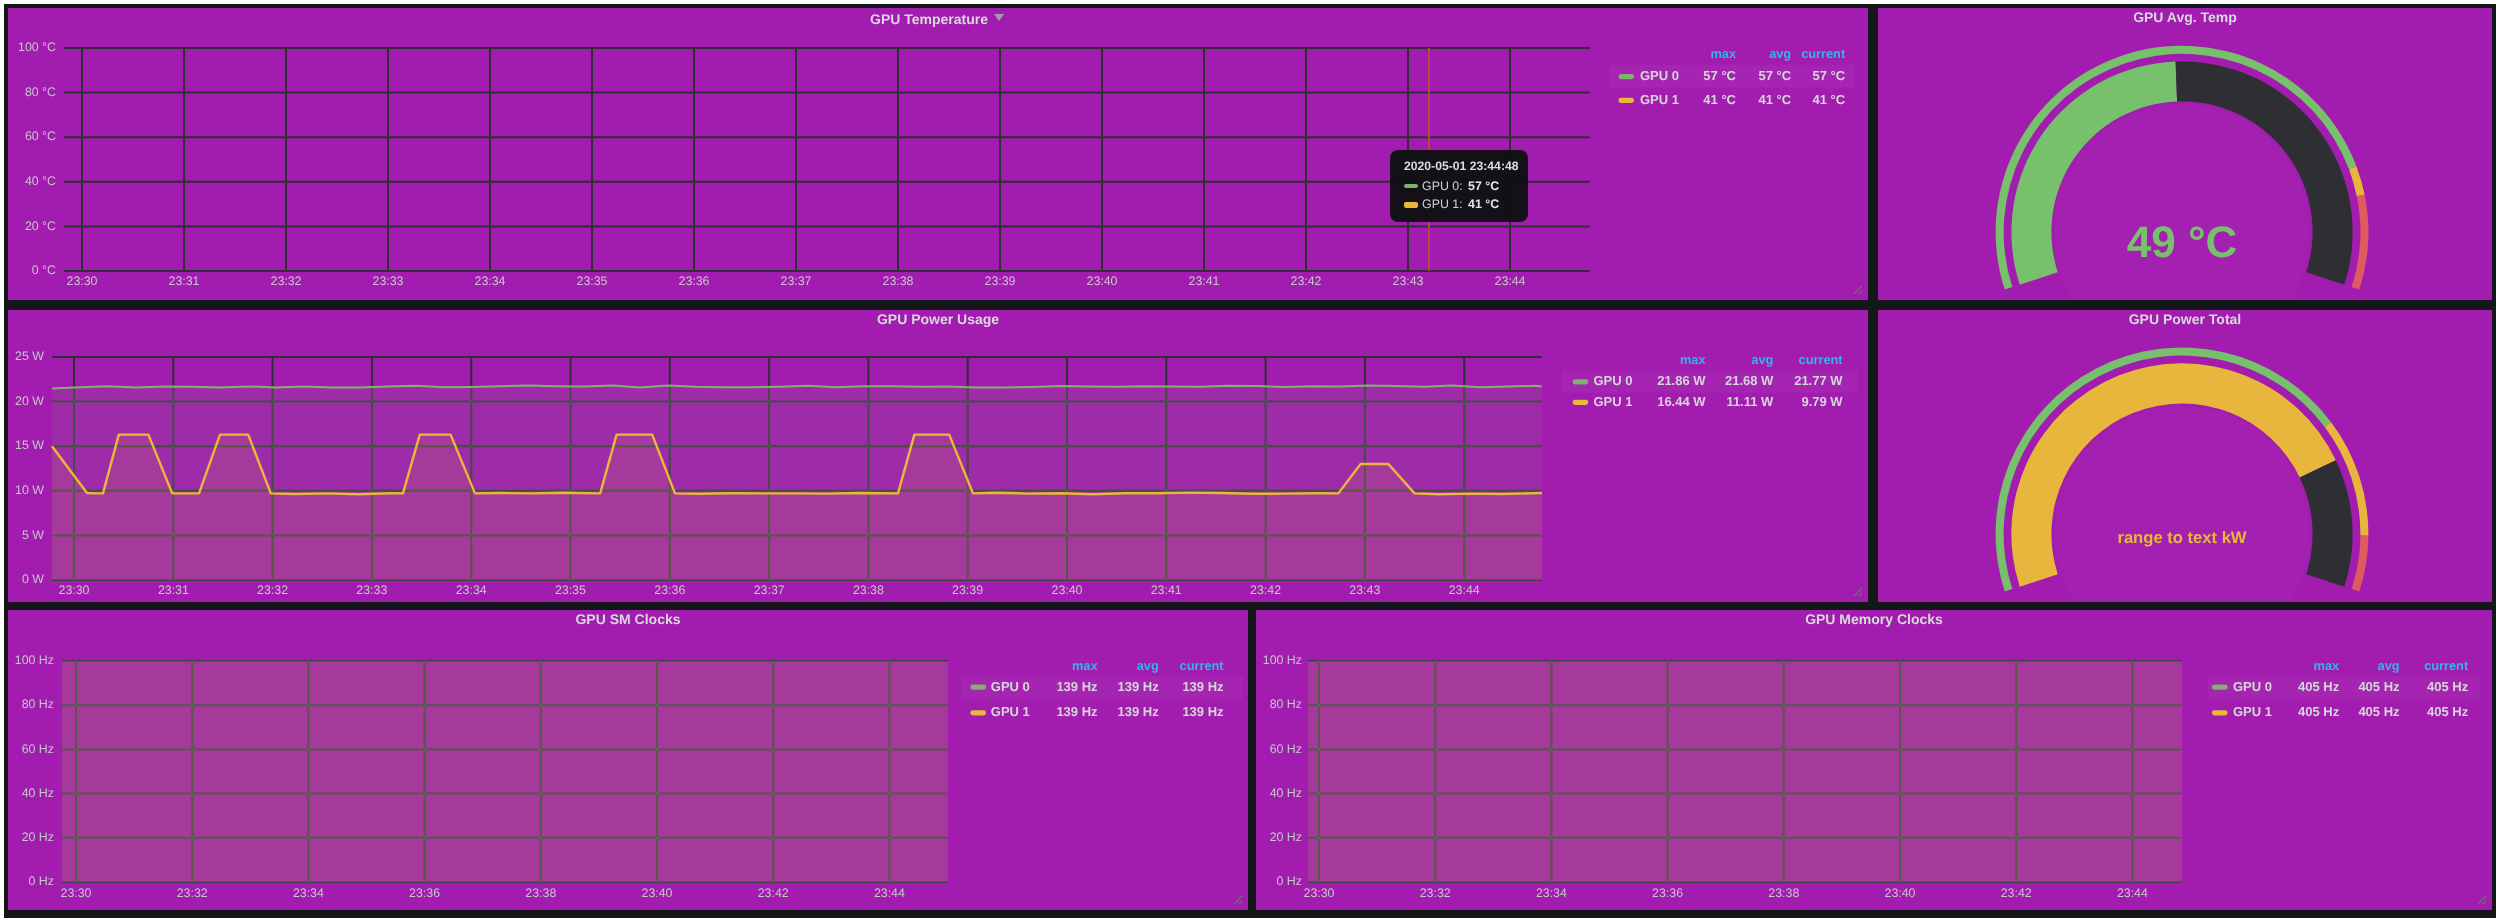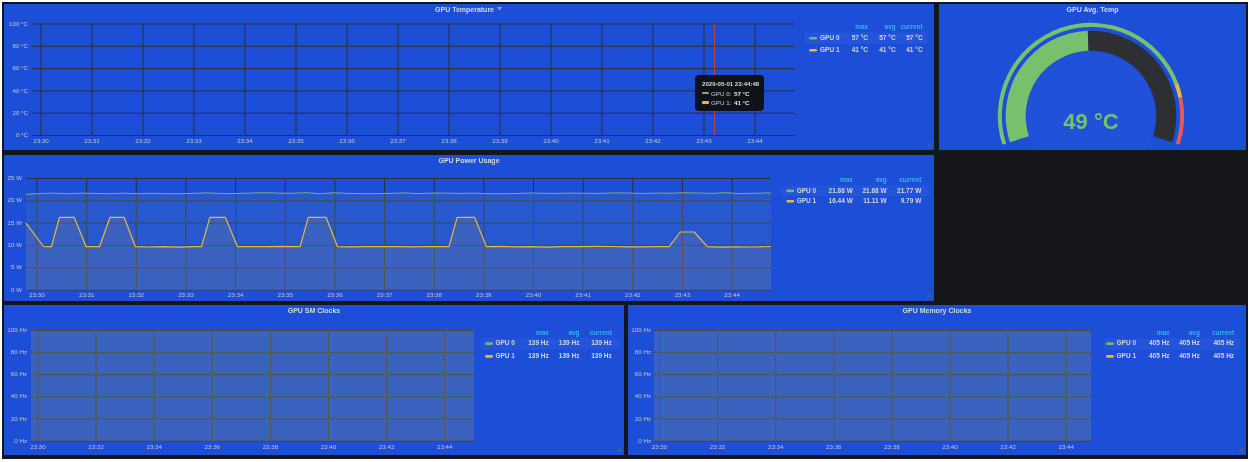--- a/index.html
+++ b/index.html
@@ -1,17 +1,17 @@
 <!DOCTYPE html>
 <html><head><meta charset="utf-8"><style>
 
 * {margin:0;padding:0;box-sizing:border-box}
 body {width:1250px;height:462px;background:#fff;font-family:"Liberation Sans",sans-serif;position:relative;overflow:hidden}
 .page {position:absolute;left:2px;top:2px;width:1246px;height:457px;background:#141619}
-.panel {position:absolute;background:#1d4ed8}
+.panel {position:absolute;background:#a21caf}
 .ptitle {position:absolute;width:100%;text-align:center;font-size:7px;font-weight:bold;color:#d8d9da;top:2px}
 
 </style></head><body>
 <div class="page">
 <div class="panel" style="left:2px;top:2px;width:930px;height:146px">
       <div class="ptitle">GPU Temperature <svg width="7" height="5" style="vertical-align:1px">
           <path d="M1 1 L6 1 L3.5 4.5 Z" fill="#9fa2a5"></path>
         </svg></div>
       <svg width="930" height="146" style="position:absolute;left:0;top:0">
         <line x1="28.00" y1="131.50" x2="791.00" y2="131.50" stroke="#2e2f33" stroke-width="1"></line>
@@ -180,20 +180,32 @@
         <text x="792.7" y="46.2" fill="#d5d6d8" font-size="6.5" font-weight="600" text-anchor="start" dominant-baseline="middle">GPU 1</text>
         <text x="848.8" y="46.2" fill="#d5d6d8" font-size="6.5" font-weight="600" text-anchor="end" dominant-baseline="middle">16.44 W</text>
         <text x="882.7" y="46.2" fill="#d5d6d8" font-size="6.5" font-weight="600" text-anchor="end" dominant-baseline="middle">11.11 W</text>
         <text x="917.3" y="46.2" fill="#d5d6d8" font-size="6.5" font-weight="600" text-anchor="end" dominant-baseline="middle">9.79 W</text>
         <g stroke="#6a6c70" stroke-width="0.8">
           <line x1="923" y1="143" x2="927" y2="139"></line>
           <line x1="925.5" y1="143" x2="927" y2="141.5"></line>
         </g>
       </svg>
     </div>
+<div class="panel" style="left:937px;top:153px;width:307px;height:146px">
+      <div class="ptitle">GPU Power Total</div>
+      <svg width="307" height="146" style="position:absolute;left:0;top:0">
+        <circle cx="152" cy="112" r="64" fill="rgba(255,255,255,0.018)"></circle>
+        <path d="M 63.36 140.80 A 93.2 93.2 0 0 1 226.57 56.09 L 223.37 58.49 A 89.2 89.2 0 0 0 67.17 139.56 Z" fill="#77c16d"></path>
+        <path d="M 226.57 56.09 A 93.2 93.2 0 0 1 245.20 112.82 L 241.20 112.78 A 89.2 89.2 0 0 0 223.37 58.49 Z" fill="#e8b63c"></path>
+        <path d="M 245.20 112.82 A 93.2 93.2 0 0 1 240.64 140.80 L 236.83 139.56 A 89.2 89.2 0 0 0 241.20 112.78 Z" fill="#e05a62"></path>
+        <path d="M 70.87 138.36 A 85.3 85.3 0 0 1 228.91 75.10 L 210.87 83.75 A 65.3 65.3 0 0 0 89.90 132.18 Z" fill="#e8b63c"></path>
+        <path d="M 228.91 75.10 A 85.3 85.3 0 0 1 233.13 138.36 L 214.10 132.18 A 65.3 65.3 0 0 0 210.87 83.75 Z" fill="#2e2f33"></path>
+        <text x="152" y="114.5" fill="#e8b63c" font-size="8.3" font-weight="bold" text-anchor="middle" dominant-baseline="middle">range to text kW</text>
+      </svg>
+    </div>
 <div class="panel" style="left:2px;top:303px;width:620px;height:150px">
       <div class="ptitle">GPU SM Clocks</div>
       <svg width="620" height="150" style="position:absolute;left:0;top:0">
         <line x1="27.00" y1="136.00" x2="470.00" y2="136.00" stroke="#2e2f33" stroke-width="1"></line>
         <line x1="27.00" y1="113.90" x2="470.00" y2="113.90" stroke="#2e2f33" stroke-width="1"></line>
         <line x1="27.00" y1="91.80" x2="470.00" y2="91.80" stroke="#2e2f33" stroke-width="1"></line>
         <line x1="27.00" y1="69.70" x2="470.00" y2="69.70" stroke="#2e2f33" stroke-width="1"></line>
         <line x1="27.00" y1="47.60" x2="470.00" y2="47.60" stroke="#2e2f33" stroke-width="1"></line>
         <line x1="27.00" y1="25.50" x2="470.00" y2="25.50" stroke="#2e2f33" stroke-width="1"></line>
         <line x1="34.00" y1="25.50" x2="34.00" y2="136.00" stroke="#2e2f33" stroke-width="1"></line>

